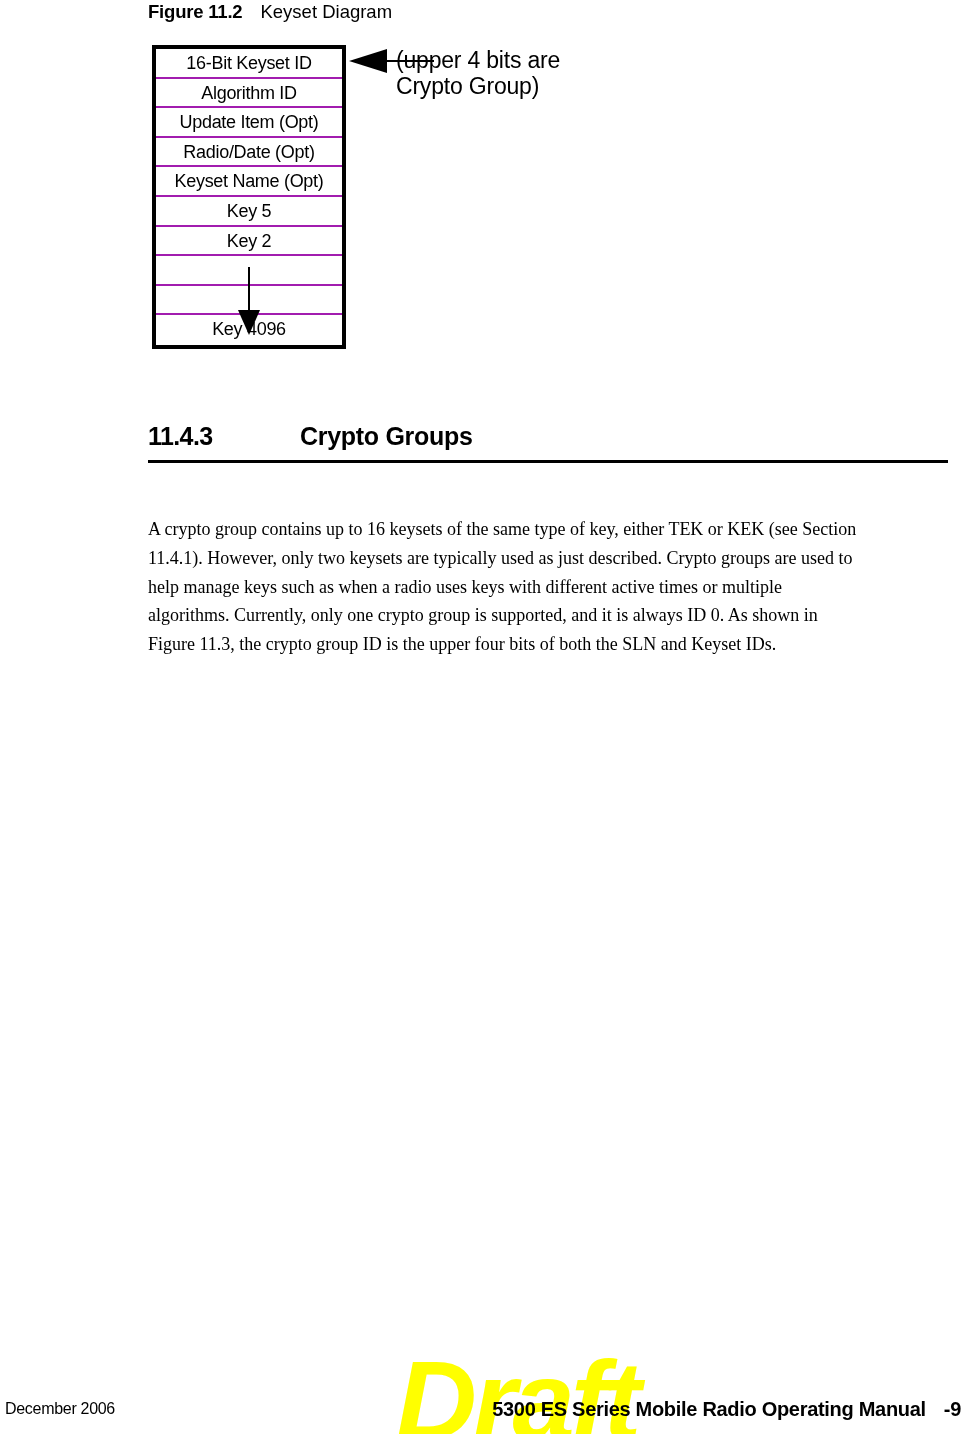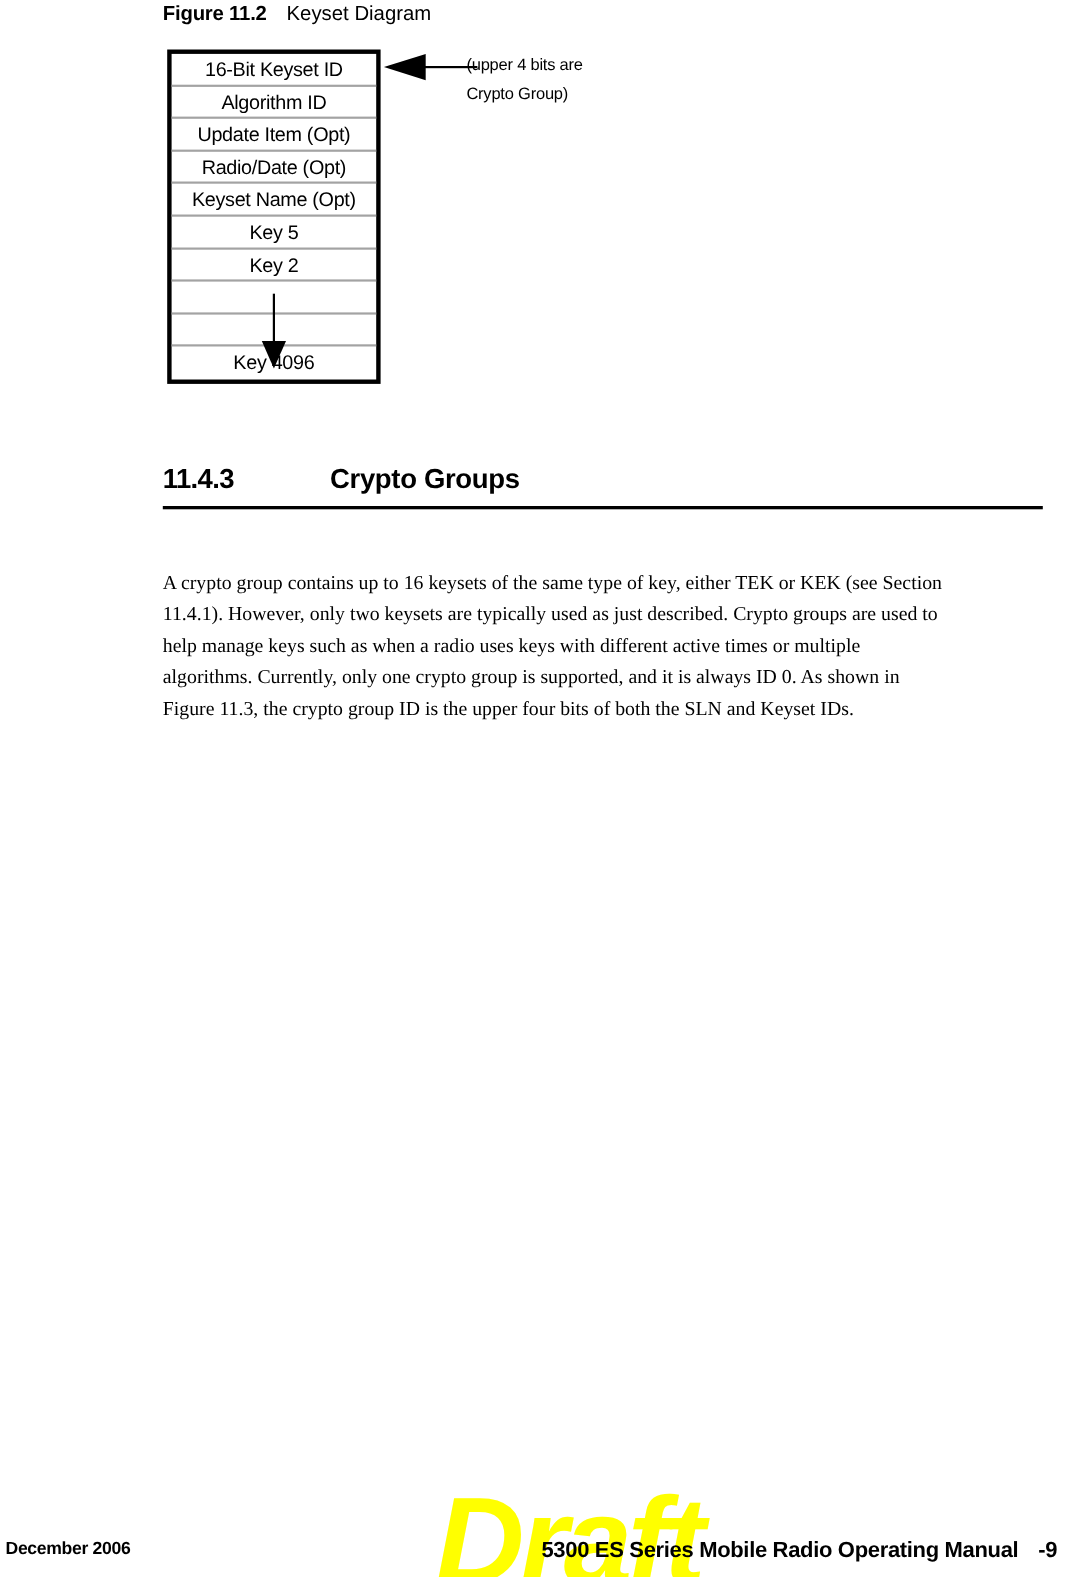--- a/index.html
+++ b/index.html
@@ -62,21 +62,21 @@
     width: 186px;
     height: 296px;
   }
   .keyset-row {
     height: 29.6px;
     line-height: 29.6px;
     text-align: center;
     font-family: "Liberation Sans", "DejaVu Sans", sans-serif;
     font-size: 18px;
     letter-spacing: -0.3px;
-    border-bottom: 2px solid #a3a3a3;
+    border-bottom: 2px solid #a21caf;
     box-sizing: border-box;
     white-space: nowrap;
     overflow: hidden;
   }
   .keyset-row:last-child {
     border-bottom: none;
     text-align: center;
   }
 
   
@@ -113,24 +113,24 @@
     left: 349px;
     top: 49px;
     width: 0;
     height: 0;
     border-top: 12px solid transparent;
     border-bottom: 12px solid transparent;
     border-right: 38px solid #000000;
   }
   .callout-text {
     position: absolute;
-    left: 424px;
+    left: 396px;
     top: 47px;
     font-family: "Liberation Sans", "DejaVu Sans", sans-serif;
-    font-size: 15px;
+    font-size: 23px;
     line-height: 26px;
     letter-spacing: -0.2px;
     white-space: nowrap;
   }
 
   
   .section-heading {
     position: absolute;
     left: 148px;
     top: 420px;
@@ -170,21 +170,21 @@
     line-height: 28.8px;
     text-align: left;
   }
 
   
   .footer-left {
     position: absolute;
     left: 5px;
     top: 1398px;
     font-family: "Liberation Sans", "DejaVu Sans", sans-serif;
-    font-weight: bold;
+    font-weight: normal;
     font-size: 16px;
     line-height: 22px;
     letter-spacing: -0.3px;
     white-space: nowrap;
     text-align: center;
   }
   .footer-right {
     position: absolute;
     right: 15px;
     top: 1398px;

